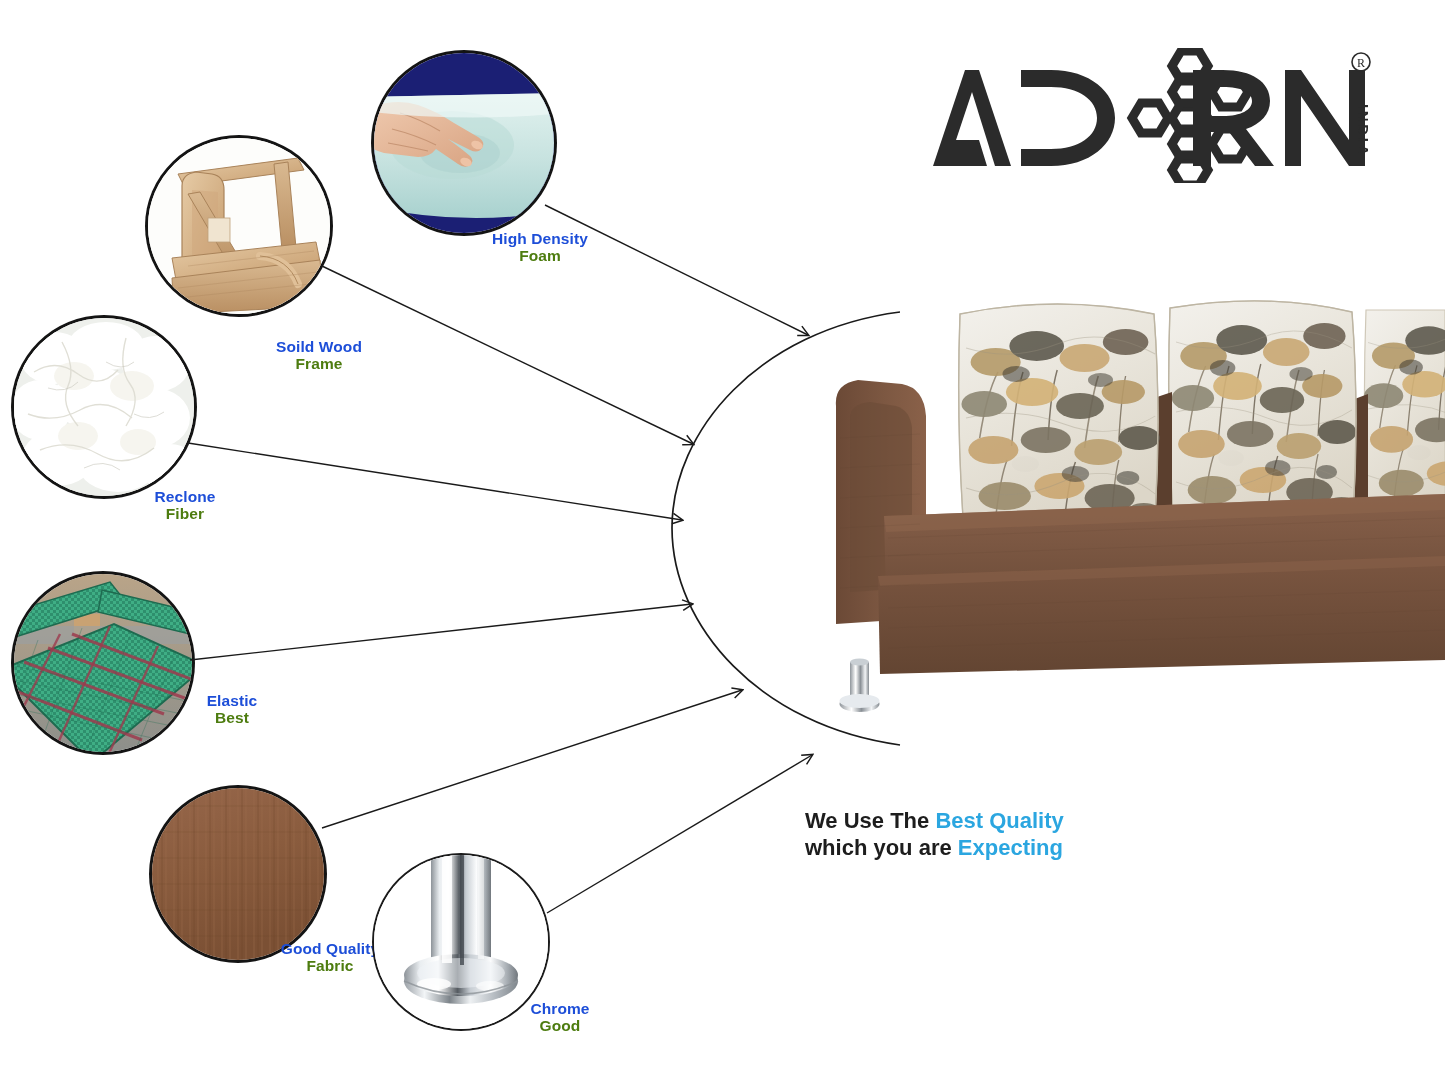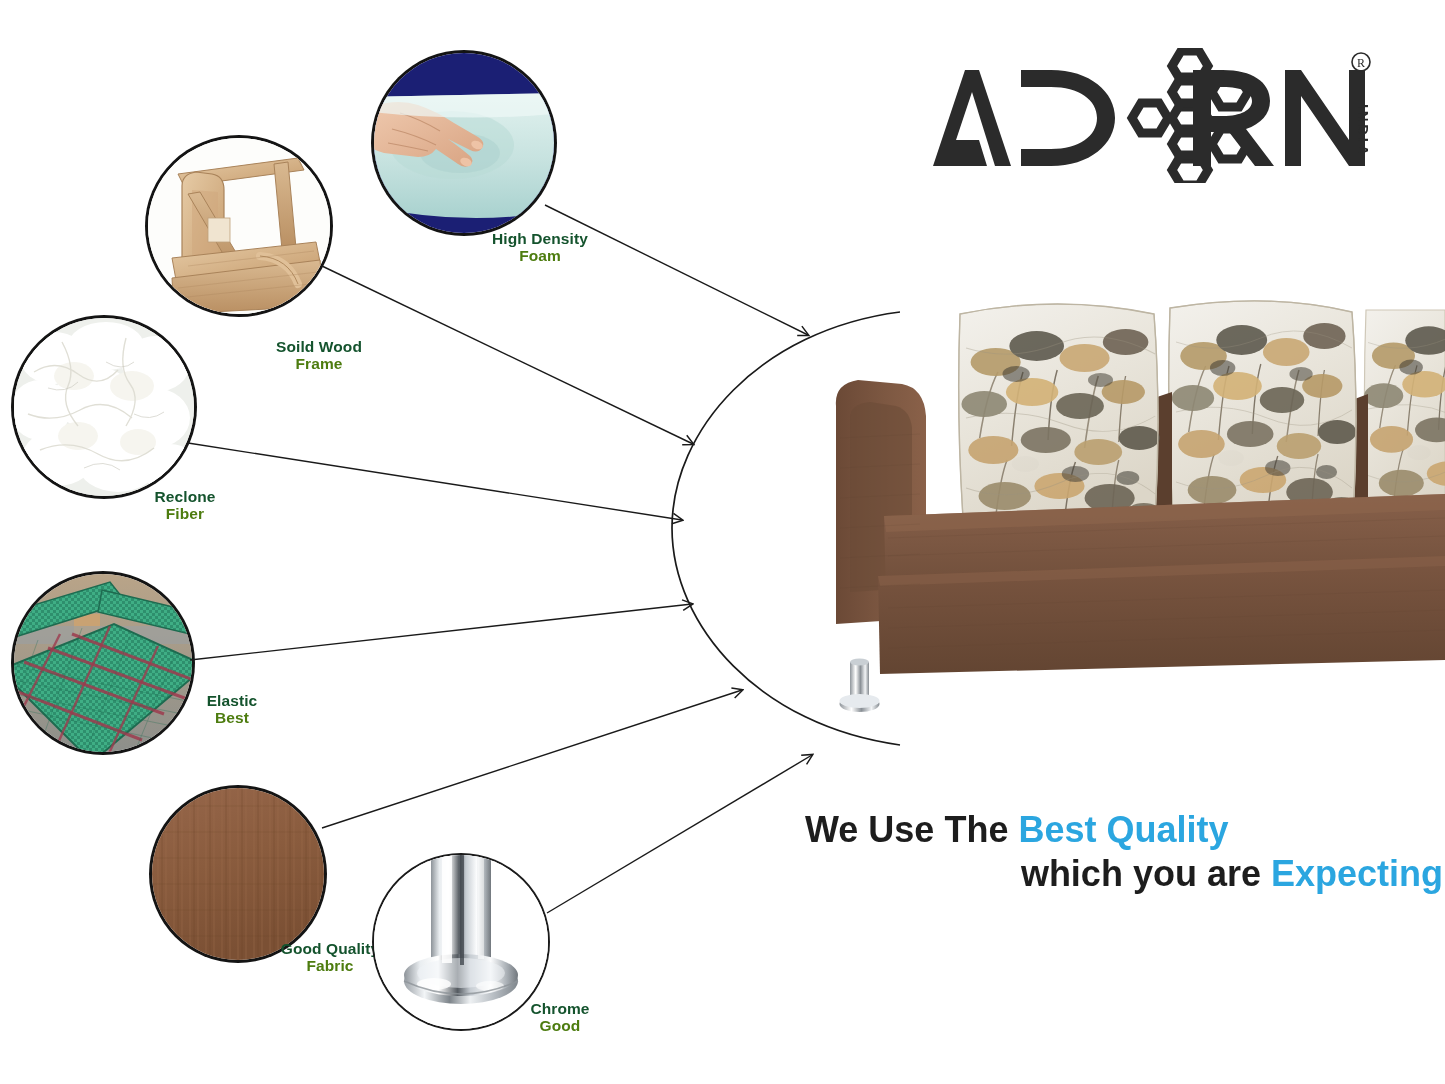--- a/index.html
+++ b/index.html
@@ -9,37 +9,37 @@
   #stage{position:absolute;left:0;top:0;width:1445px;height:1084px;background:#fff;}
 
   
   .feature{position:absolute;}
   .circ{position:absolute;border-radius:50%;overflow:hidden;}
   .circ.ring{box-shadow:0 0 0 3px #141414;}
   .circ.ring-thin{box-shadow:0 0 0 2px #1b1b1b;}
   .circ svg,.circ .fill{display:block;width:100%;height:100%;}
 
   .cap{position:absolute;text-align:center;line-height:1.12;white-space:nowrap;}
-  .cap .l1{display:block;font-size:15.5px;font-weight:700;color:#14532d;letter-spacing:.1px;}
+  .cap .l1{display:block;font-size:15.5px;font-weight:700;color:#1d4ed8;letter-spacing:.1px;}
   .cap .l2{display:block;font-size:15.5px;font-weight:700;color:#4d7c0f;letter-spacing:.1px;}
 
   
   #lines{position:absolute;left:0;top:0;width:1445px;height:1084px;pointer-events:none;}
 
   
   #logo{position:absolute;left:925px;top:48px;width:455px;height:135px;}
 
   
   #sofa{position:absolute;left:828px;top:288px;width:617px;height:432px;}
 
   
   #tagline{position:absolute;left:805px;top:808px;width:640px;height:100px;}
-  .tg-line{font-size:36px;font-weight:700;line-height:1.22;color:#1d1d1d;white-space:nowrap;}
+  .tg-line{font-size:22px;font-weight:700;line-height:1.22;color:#1d1d1d;white-space:nowrap;}
   .tg1{text-align:left;}
-  .tg2{text-align:right;padding-right:2px;}
+  .tg2{text-align:left;padding-right:2px;}
   .hl{color:#2ba6e0;}
 </style>
 </head>
 <body>
 
 <div id="stage">
 
   <div id="logo">
     <svg viewBox="0 0 455 135" width="455" height="135">
       <g fill="#2b2b2b">

